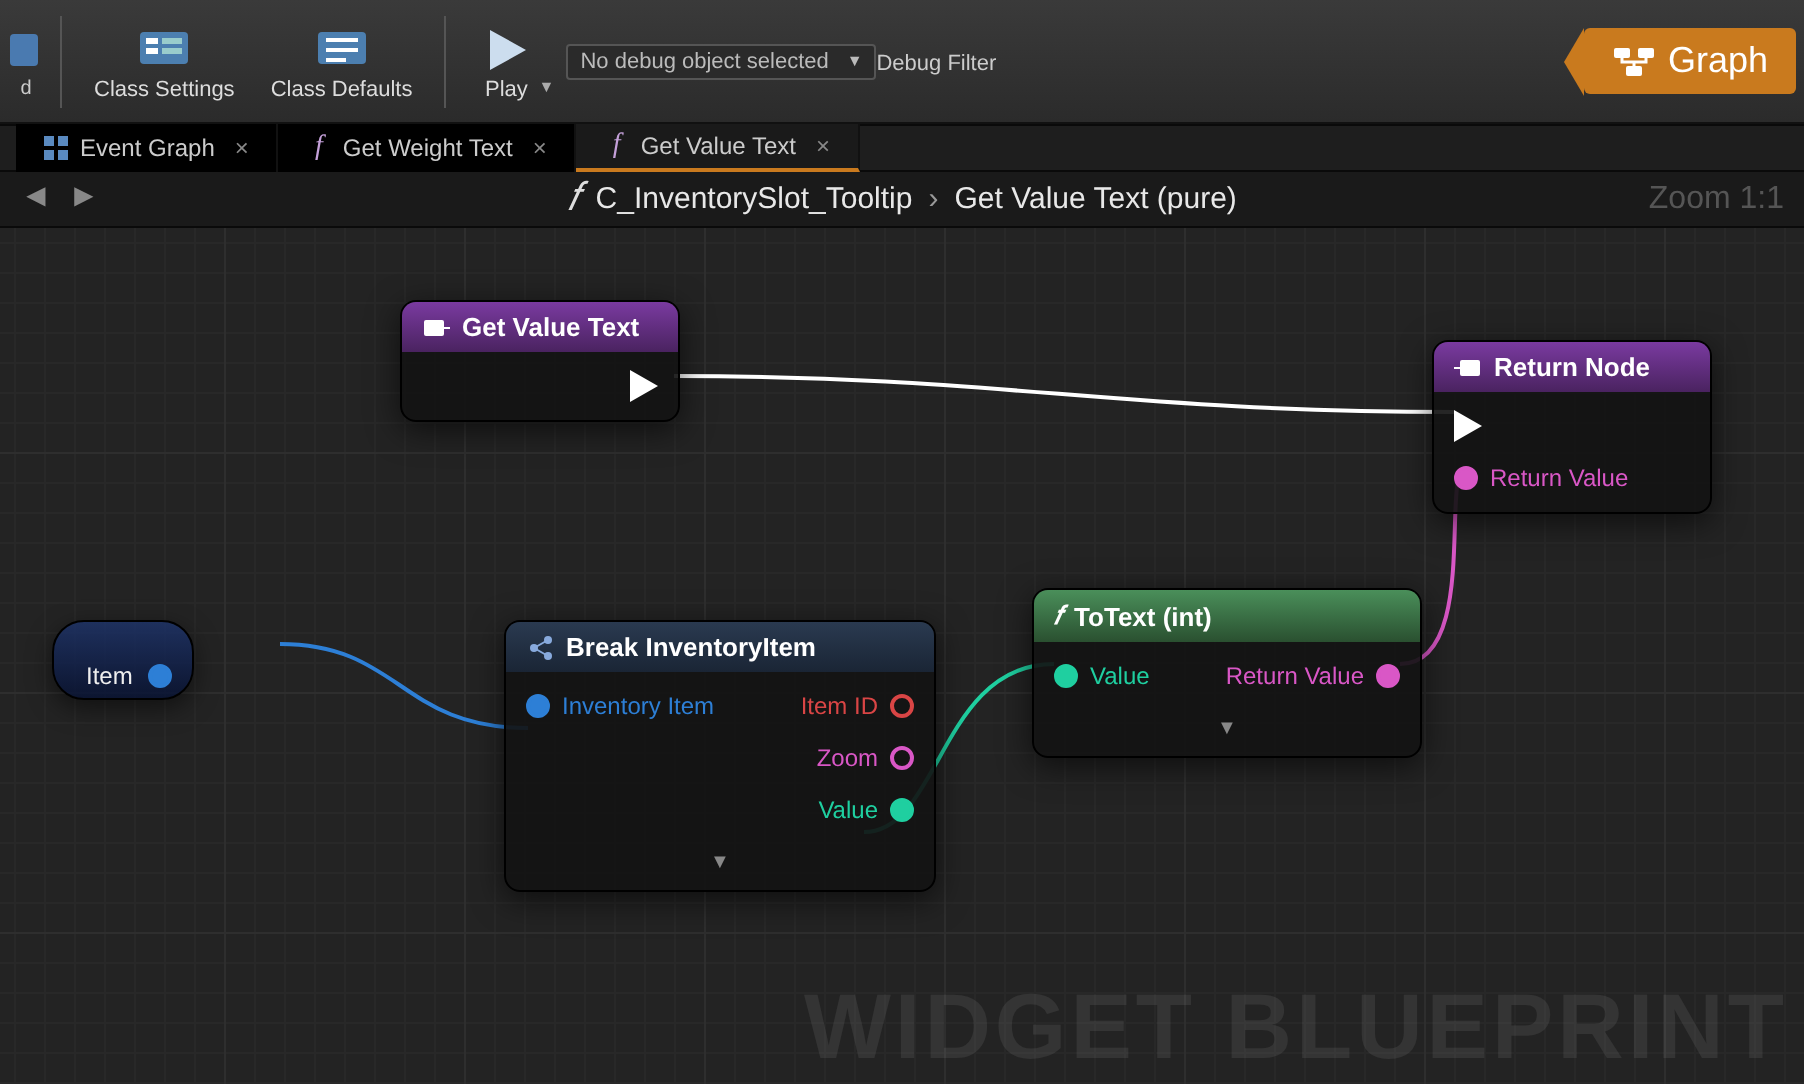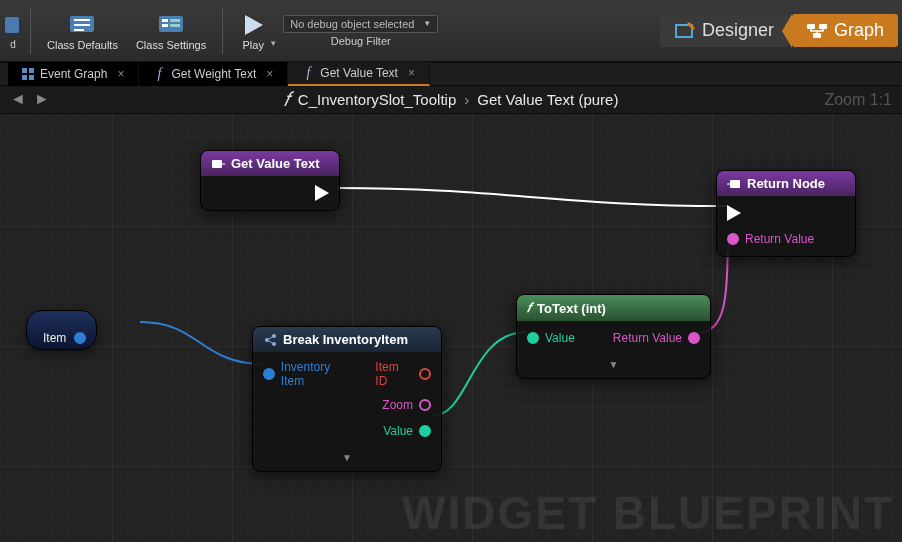--- a/index.html
+++ b/index.html
@@ -3,21 +3,21 @@
 <meta charset="utf-8">
 <style>
 *{box-sizing:border-box;margin:0;padding:0;font-family:"Segoe UI",Tahoma,sans-serif;user-select:none}
 body{background:#1a1a1a;width:902px;height:542px;overflow:hidden;position:relative}
 
 
 .toolbar{height:62px;background:linear-gradient(#3a3a3a,#2b2b2b);display:flex;align-items:center;padding:0 4px;gap:2px;border-bottom:1px solid #111}
 .tool-btn{display:flex;flex-direction:column;align-items:center;justify-content:center;height:56px;padding:2px 8px;color:#ddd;font-size:11px;border-radius:3px;cursor:pointer}
 .tool-ico{width:28px;height:28px;display:flex;align-items:center;justify-content:center}
 .tool-sep{width:1px;height:46px;background:#555;margin:0 6px}
-.debug-box{display:flex;flex-direction:column;align-items:center;margin-left:6px}
+.debug-box{display:flex;flex-direction:row;align-items:center;margin-left:6px}
 .debug-sel{background:#2a2a2a;border:1px solid #555;color:#bbb;font-size:11px;padding:2px 6px;width:155px;display:flex;justify-content:space-between;align-items:center;border-radius:2px}
 .debug-lbl{color:#ccc;font-size:11px;margin-top:2px}
 .mode-toggle{margin-left:auto;display:flex;gap:4px;align-items:center}
 .mode-btn{display:flex;align-items:center;gap:6px;padding:6px 14px;font-size:18px;font-weight:500;border-radius:3px;position:relative}
 .mode-designer{background:#3a3a3a;color:#ddd}
 .mode-graph{background:#c97a1e;color:#fff}
 .mode-arrow{position:absolute;left:-10px;width:0;height:0;border-top:17px solid transparent;border-bottom:17px solid transparent;border-right:10px solid #c97a1e}
 
 
 .tabs{height:24px;background:#1e1e1e;display:flex;align-items:center;padding-left:8px;border-top:1px solid #0a0a0a;border-bottom:1px solid #0a0a0a}
@@ -75,62 +75,55 @@
           <rect x="2" y="4" width="14" height="16" rx="2" fill="#4a7ab0"></rect>
         </svg>
       </div>
     <span style="font-size:10px;color:#ccc">d</span>
   </div>
   <div class="tool-sep"></div>
   <div class="tool-btn">
     <div class="tool-ico">
       <svg width="30" height="26">
           <rect x="2" y="4" width="24" height="16" fill="#4c7fb0" rx="2"></rect>
-          <path d="M6 8h16M6 13h16M6 18h10" stroke="#fff" stroke-width="2"></path>
-        </svg>
-    </div>
-    <span>Class Defaults</span>
-  </div>
-  <div class="tool-btn">
-    <div class="tool-ico">
-      <svg width="30" height="26">
-          <rect x="2" y="4" width="24" height="16" fill="#4c7fb0" rx="2"></rect>
           <rect x="5" y="7" width="6" height="3" fill="#fff"></rect>
           <rect x="5" y="12" width="6" height="3" fill="#fff"></rect>
           <rect x="13" y="7" width="10" height="3" fill="#9cc"></rect>
           <rect x="13" y="12" width="10" height="3" fill="#9cc"></rect>
         </svg>
     </div>
     <span>Class Settings</span>
   </div>
+  <div class="tool-btn">
+    <div class="tool-ico">
+      <svg width="30" height="26">
+          <rect x="2" y="4" width="24" height="16" fill="#4c7fb0" rx="2"></rect>
+          <path d="M6 8h16M6 13h16M6 18h10" stroke="#fff" stroke-width="2"></path>
+        </svg>
+    </div>
+    <span>Class Defaults</span>
+  </div>
   <div class="tool-sep"></div>
   <div class="tool-btn">
     <div class="tool-ico">
       <svg width="28" height="28">
           <path d="M6 4 L24 14 L6 24 Z" fill="#cde"></path>
         </svg>
     </div>
     <span>Play</span>
     <span style="position:absolute;margin-left:40px;margin-top:26px;font-size:8px;color:#aaa">▼</span>
   </div>
   <div class="debug-box">
     <div class="debug-sel">
       <span>No debug object selected</span>
       <span style="font-size:8px">▼</span>
     </div>
     <div class="debug-lbl">Debug Filter</div>
   </div>
   <div class="mode-toggle">
-    <div class="mode-btn mode-designer">
-      <svg width="22" height="20">
-          <rect x="2" y="4" width="16" height="12" fill="none" stroke="#4badd6" stroke-width="2"></rect>
-          <path d="M14 2 L20 8" stroke="#d97a1e" stroke-width="3"></path>
-        </svg>
-      <span>Designer</span>
-    </div>
     <div class="mode-btn mode-graph">
       <div class="mode-arrow"></div>
       <svg width="22" height="18">
           <rect x="1" y="2" width="8" height="5" fill="#fff" rx="1"></rect>
           <rect x="13" y="2" width="8" height="5" fill="#fff" rx="1"></rect>
           <rect x="7" y="11" width="8" height="5" fill="#fff" rx="1"></rect>
           <path d="M5 7v2h12V7M11 9v2" stroke="#fff" stroke-width="1.5" fill="none"></path>
         </svg>
       <span>Graph</span>
     </div>
@@ -222,21 +215,21 @@
           </div>
         </div>
     </div>
   </div>
 
   <div class="var-pill" style="left:26px;top:196px">
     <span>Item</span>
     <span class="pin-dot filled c-blue" style="color:#2d7fd6"></span>
   </div>
 
-  <div class="node" style="left:252px;top:212px;width:190px">
+  <div class="node" style="left:252px;top:196px;width:216px">
     <div class="node-hd" style="background:linear-gradient(#2a3a50,#1a2535)">
       <svg width="14" height="14">
           <circle cx="4" cy="7" r="2" fill="#8ad"></circle>
           <circle cx="11" cy="3" r="2" fill="#8ad"></circle>
           <circle cx="11" cy="11" r="2" fill="#8ad"></circle>
           <path d="M4 7L11 3M4 7L11 11" stroke="#8ad"></path>
         </svg>
       <span>Break InventoryItem</span>
     </div>
     <div class="node-body">

